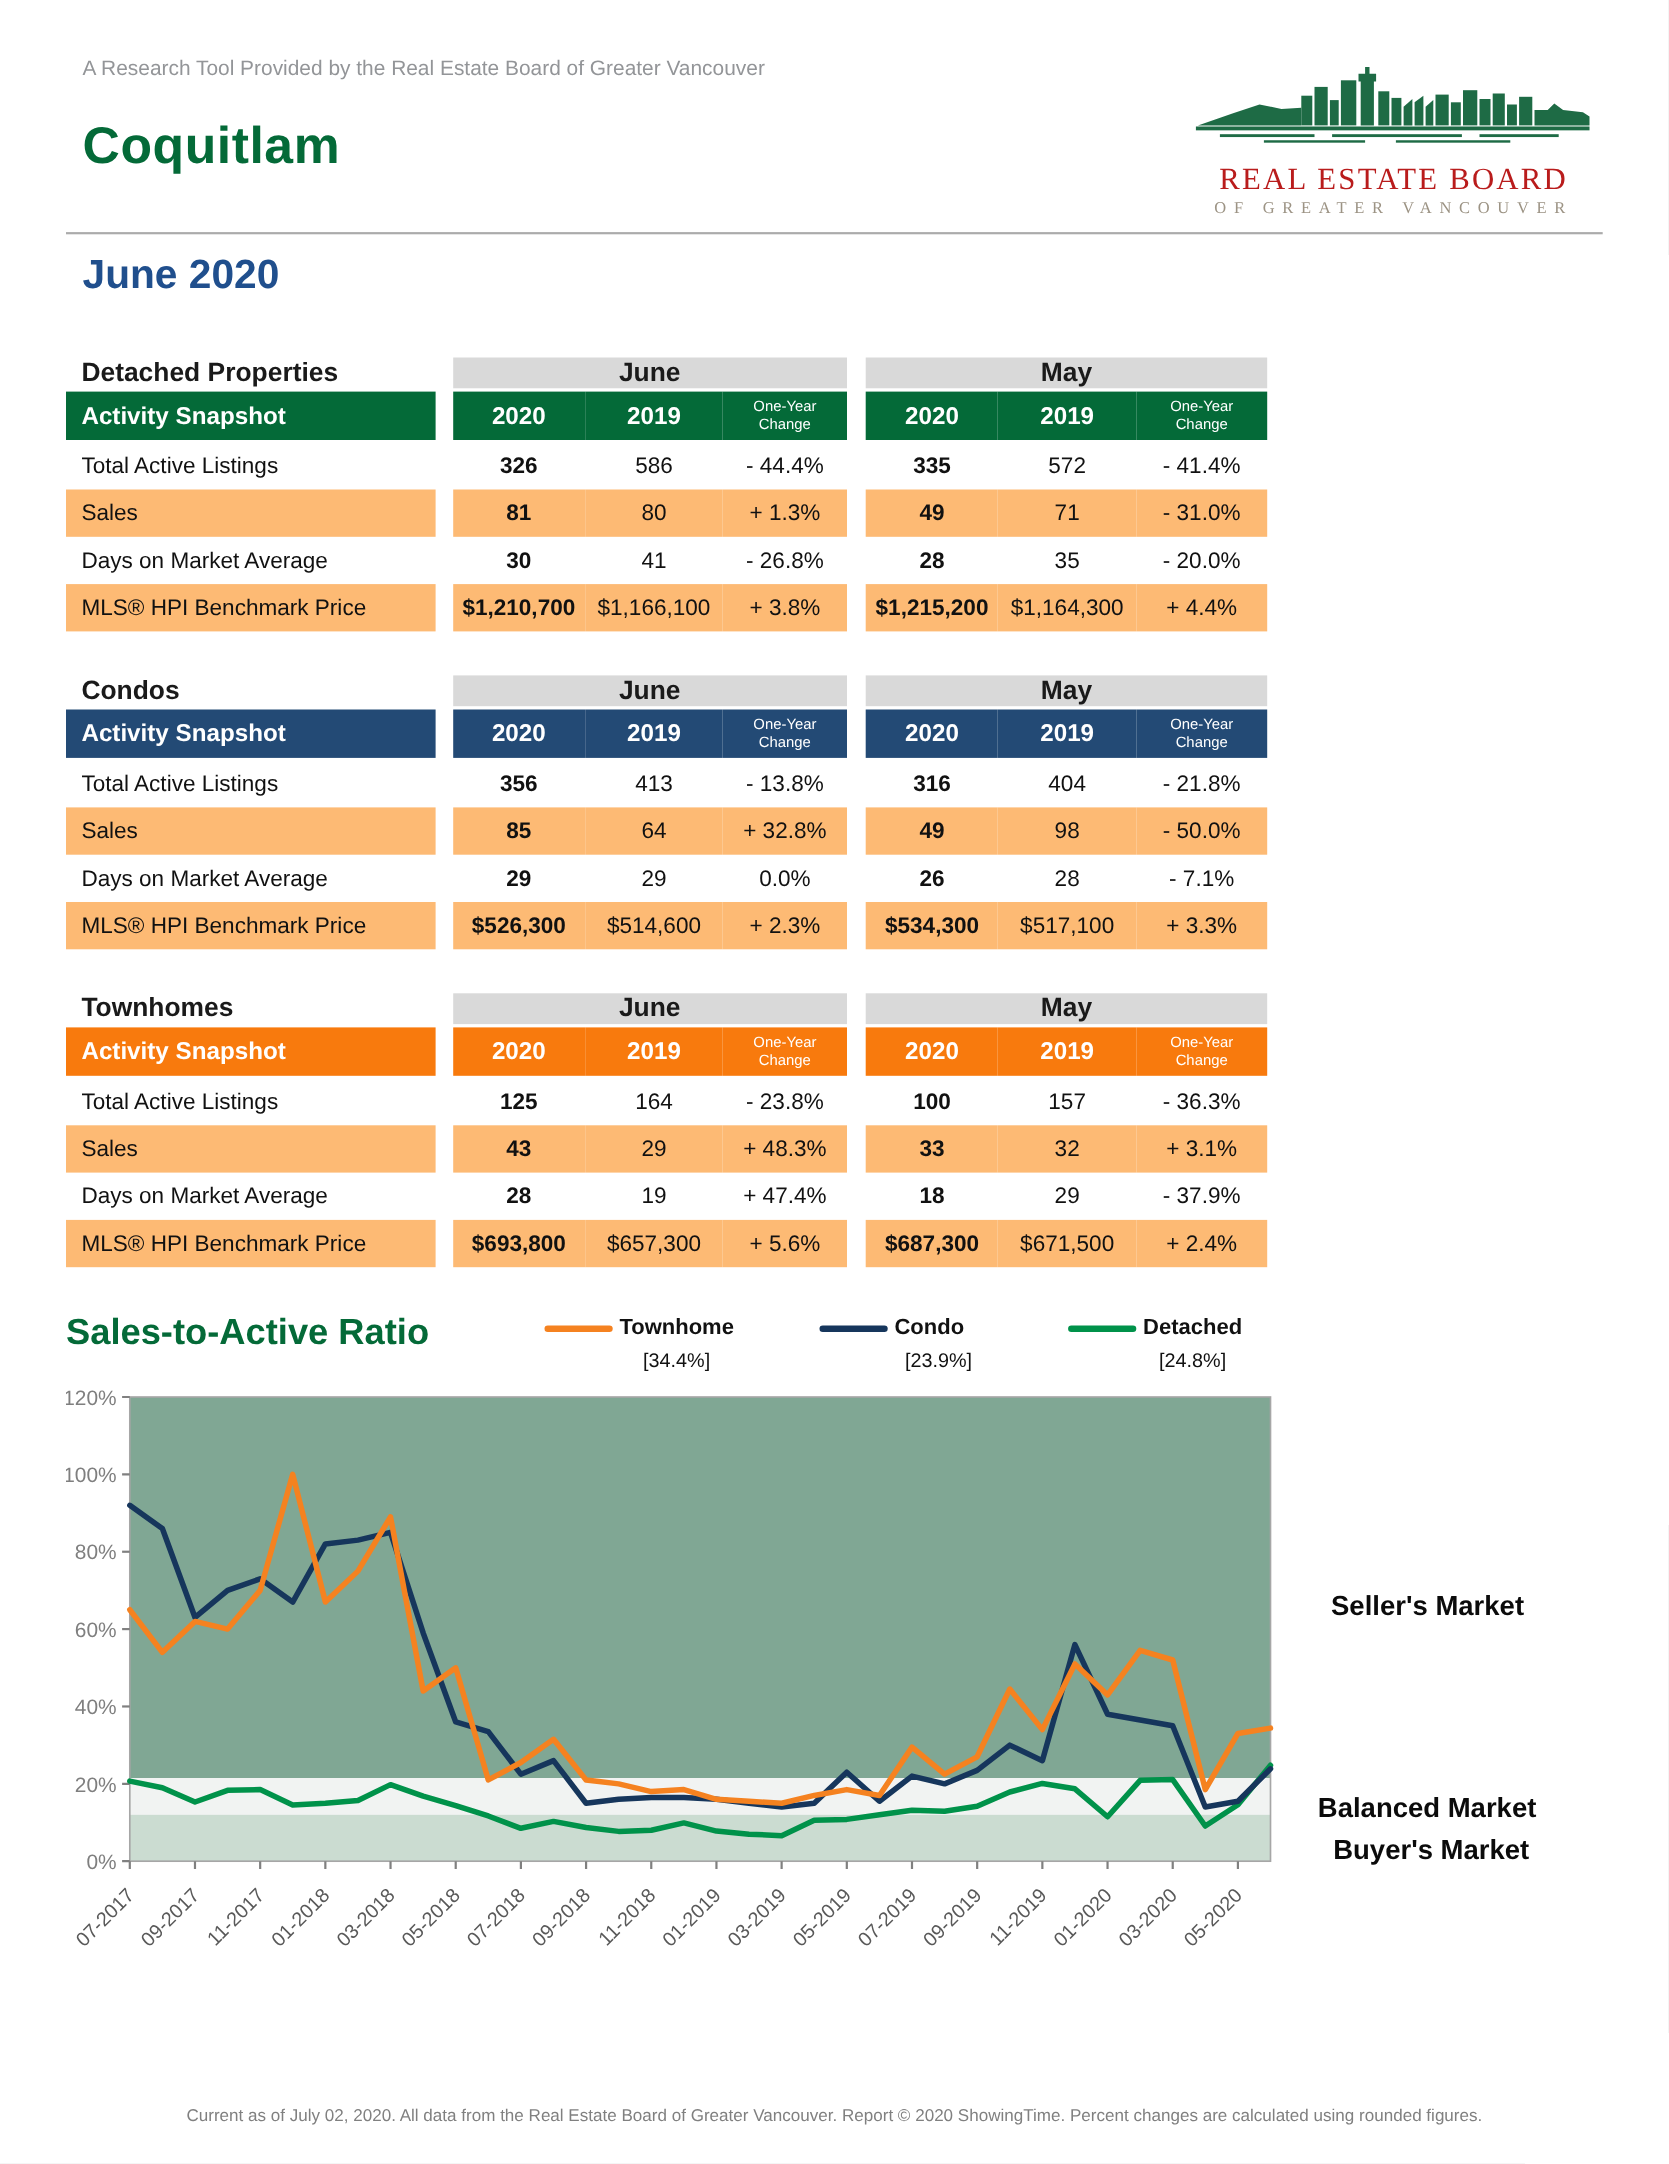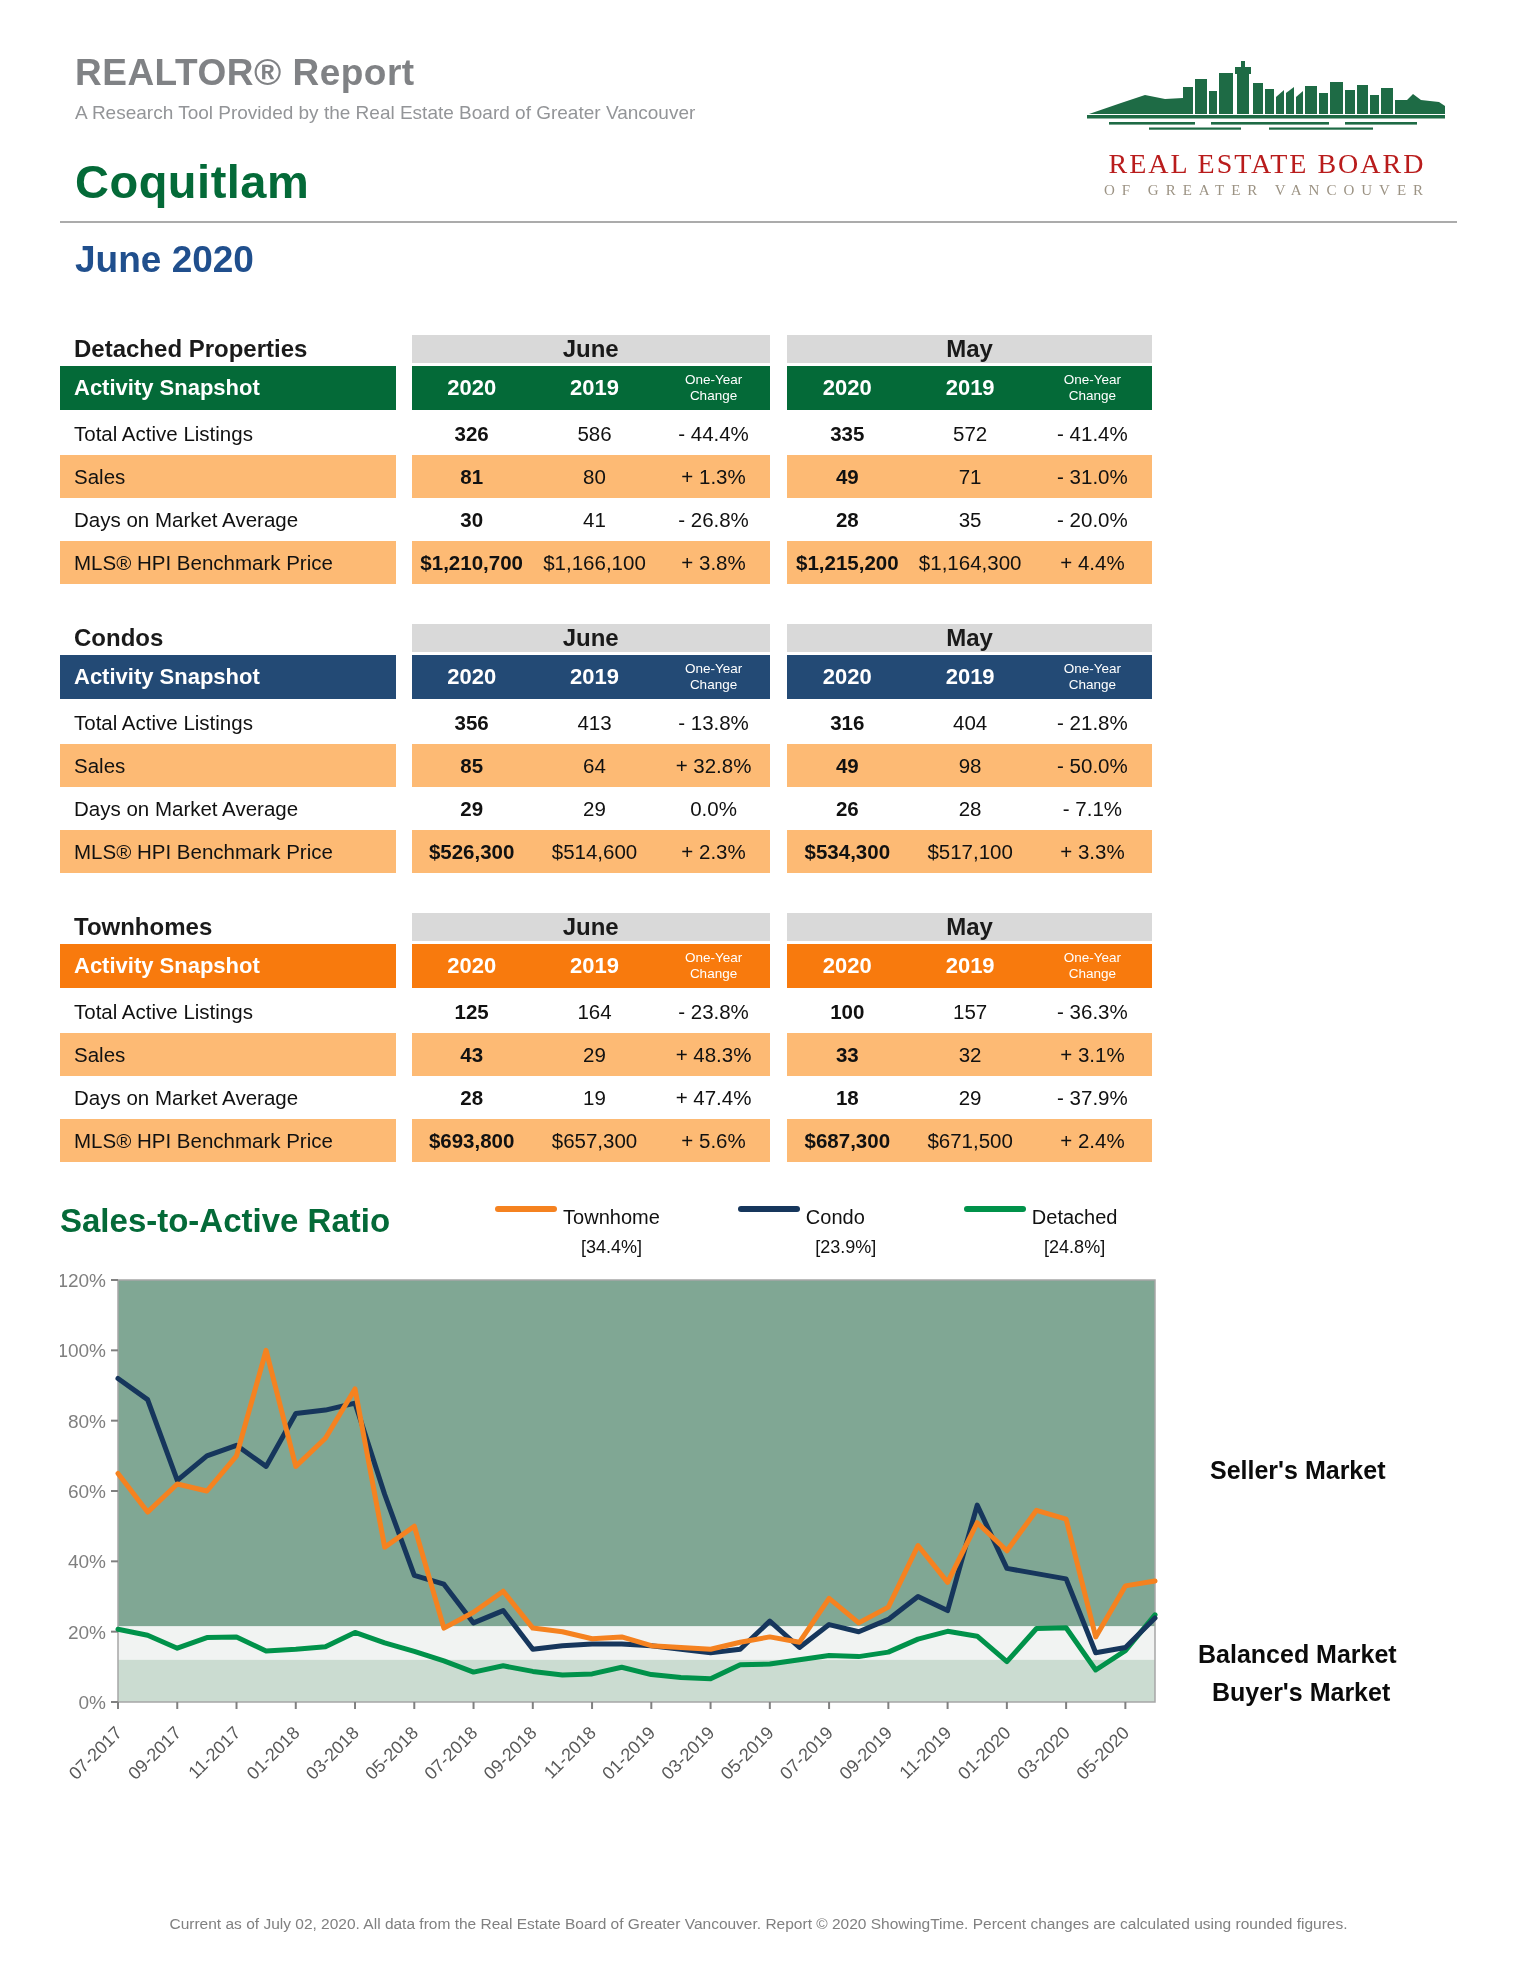--- a/index.html
+++ b/index.html
@@ -33,41 +33,40 @@
   .data-row .cell{font-size:20.5px;color:#111;}
   .row-label{justify-content:flex-start;padding-left:14px;}
   .val-2020{font-weight:bold;}
   .shade{background:#fdba74;}
   
   #chart-section{margin:40px 0 0 60px;position:relative;}
   .chart-header{display:flex;align-items:flex-start;}
   .chart-title{font-size:33px;font-weight:bold;color:#046A38;margin:0;}
   .legend{display:flex;gap:78px;margin-left:105px;margin-top:4px;}
   .legend-item{display:flex;flex-direction:column;}
-  .li-top{display:flex;align-items:flex-start;gap:6px;}
+  .li-top{display:flex;align-items:center;gap:6px;font-weight:bold;}
   .li-swatch{width:62px;height:6px;border-radius:3px;}
   .li-name{font-size:20px;color:#111;}
   .li-bracket{font-size:18px;color:#111;margin-left:68px;margin-top:8px;min-width:80px;text-align:center;}
   .chart-wrap{position:relative;margin-top:14px;width:1457px;}
   .market-label{position:absolute;font-weight:bold;color:#0b0b0b;font-size:25px;white-space:nowrap;}
   .ml-seller{left:1150px;top:184px;}
   .ml-balanced{left:1138px;top:368px;}
   .ml-buyer{left:1152px;top:406px;}
   
   .footer{position:absolute;bottom:34px;left:0;width:100%;text-align:center;
           color:#808080;font-size:15.5px;}
 </style>
 </head>
 <body>
 
 <div class="page">
 
   <div class="top">
     <div class="brand">
-      <h1>REALTOR® Report</h1>
       <p class="sub">A Research Tool Provided by the Real Estate Board of Greater Vancouver</p>
       <div class="city">Coquitlam</div>
     </div>
     <div class="logo">
       <svg width="360" height="88" viewBox="0 0 360 88">
         <g fill="#1E6B45">
           <path d="M2,54 L34,43 L58,35 L78,39 L96,38 L96,54 Z"></path>
           <rect x="96" y="27" width="10" height="27"></rect>
           <rect x="108" y="19" width="12" height="35"></rect>
           <rect x="122" y="31" width="8" height="23"></rect>

